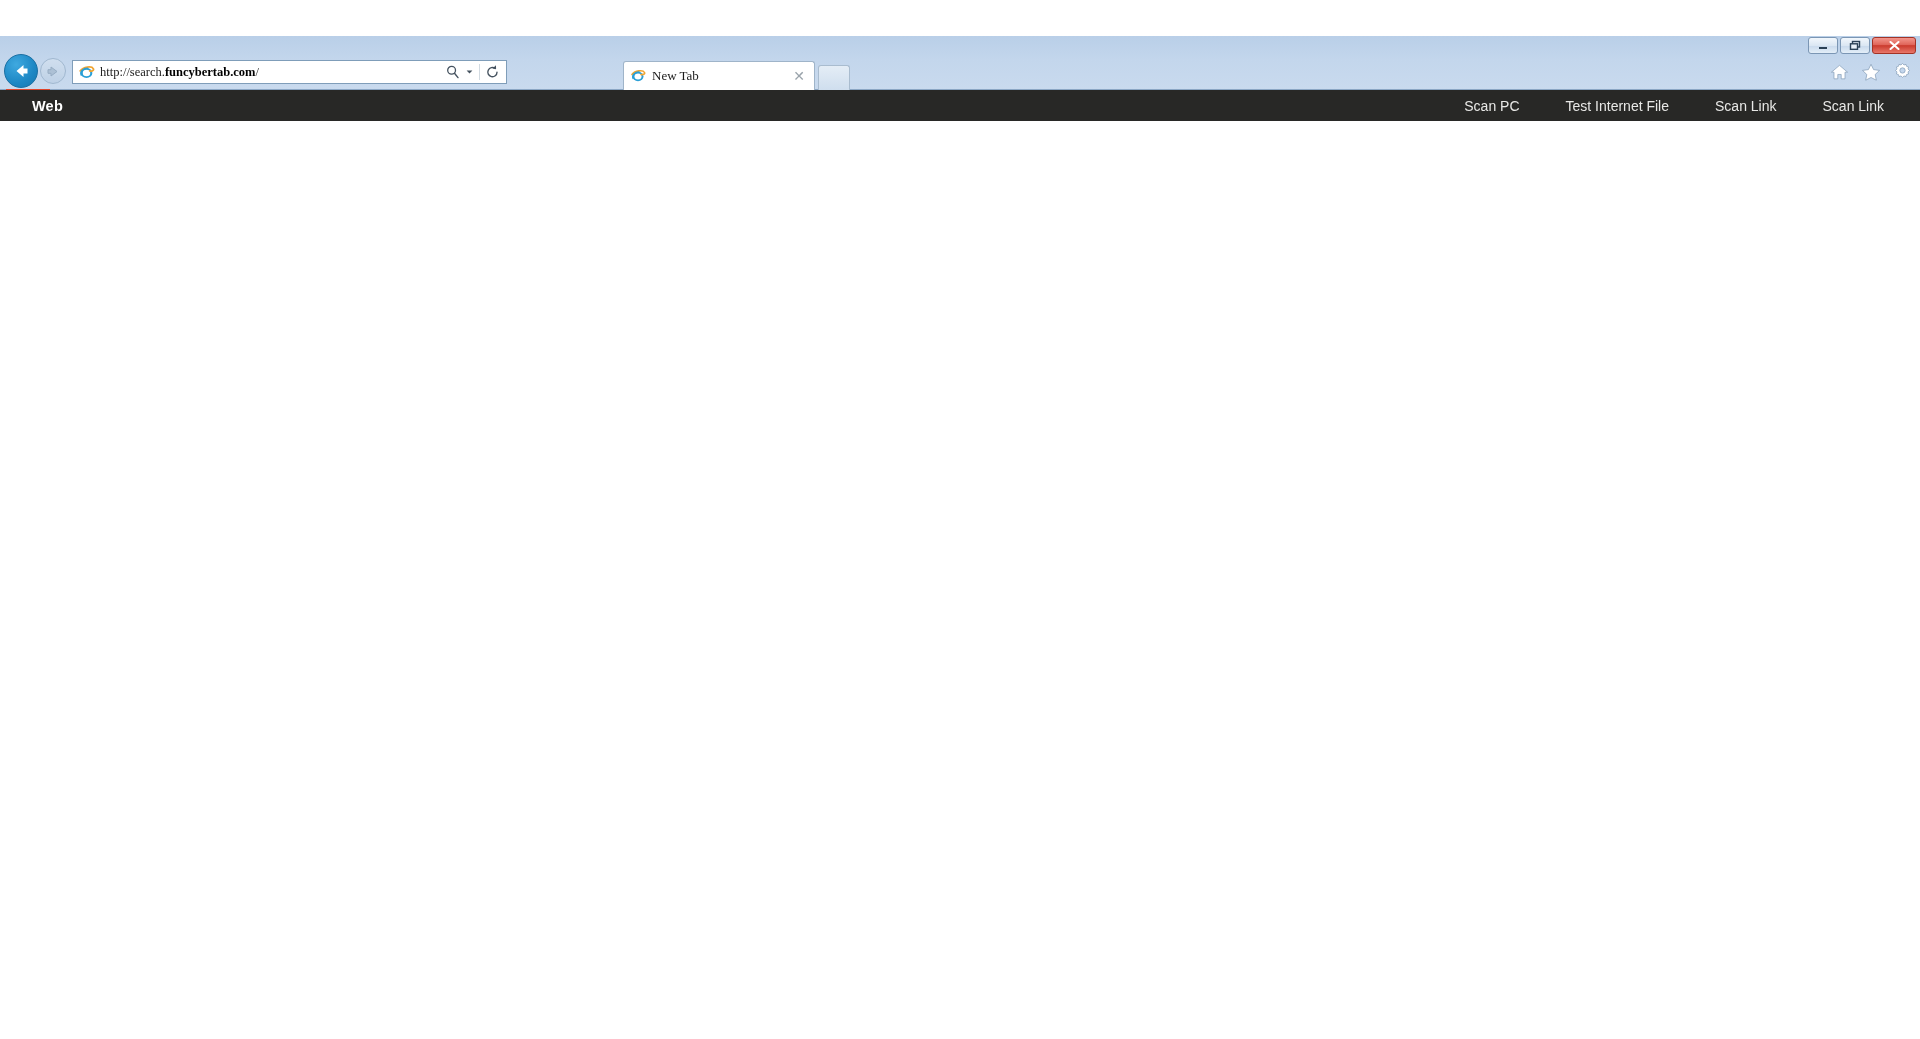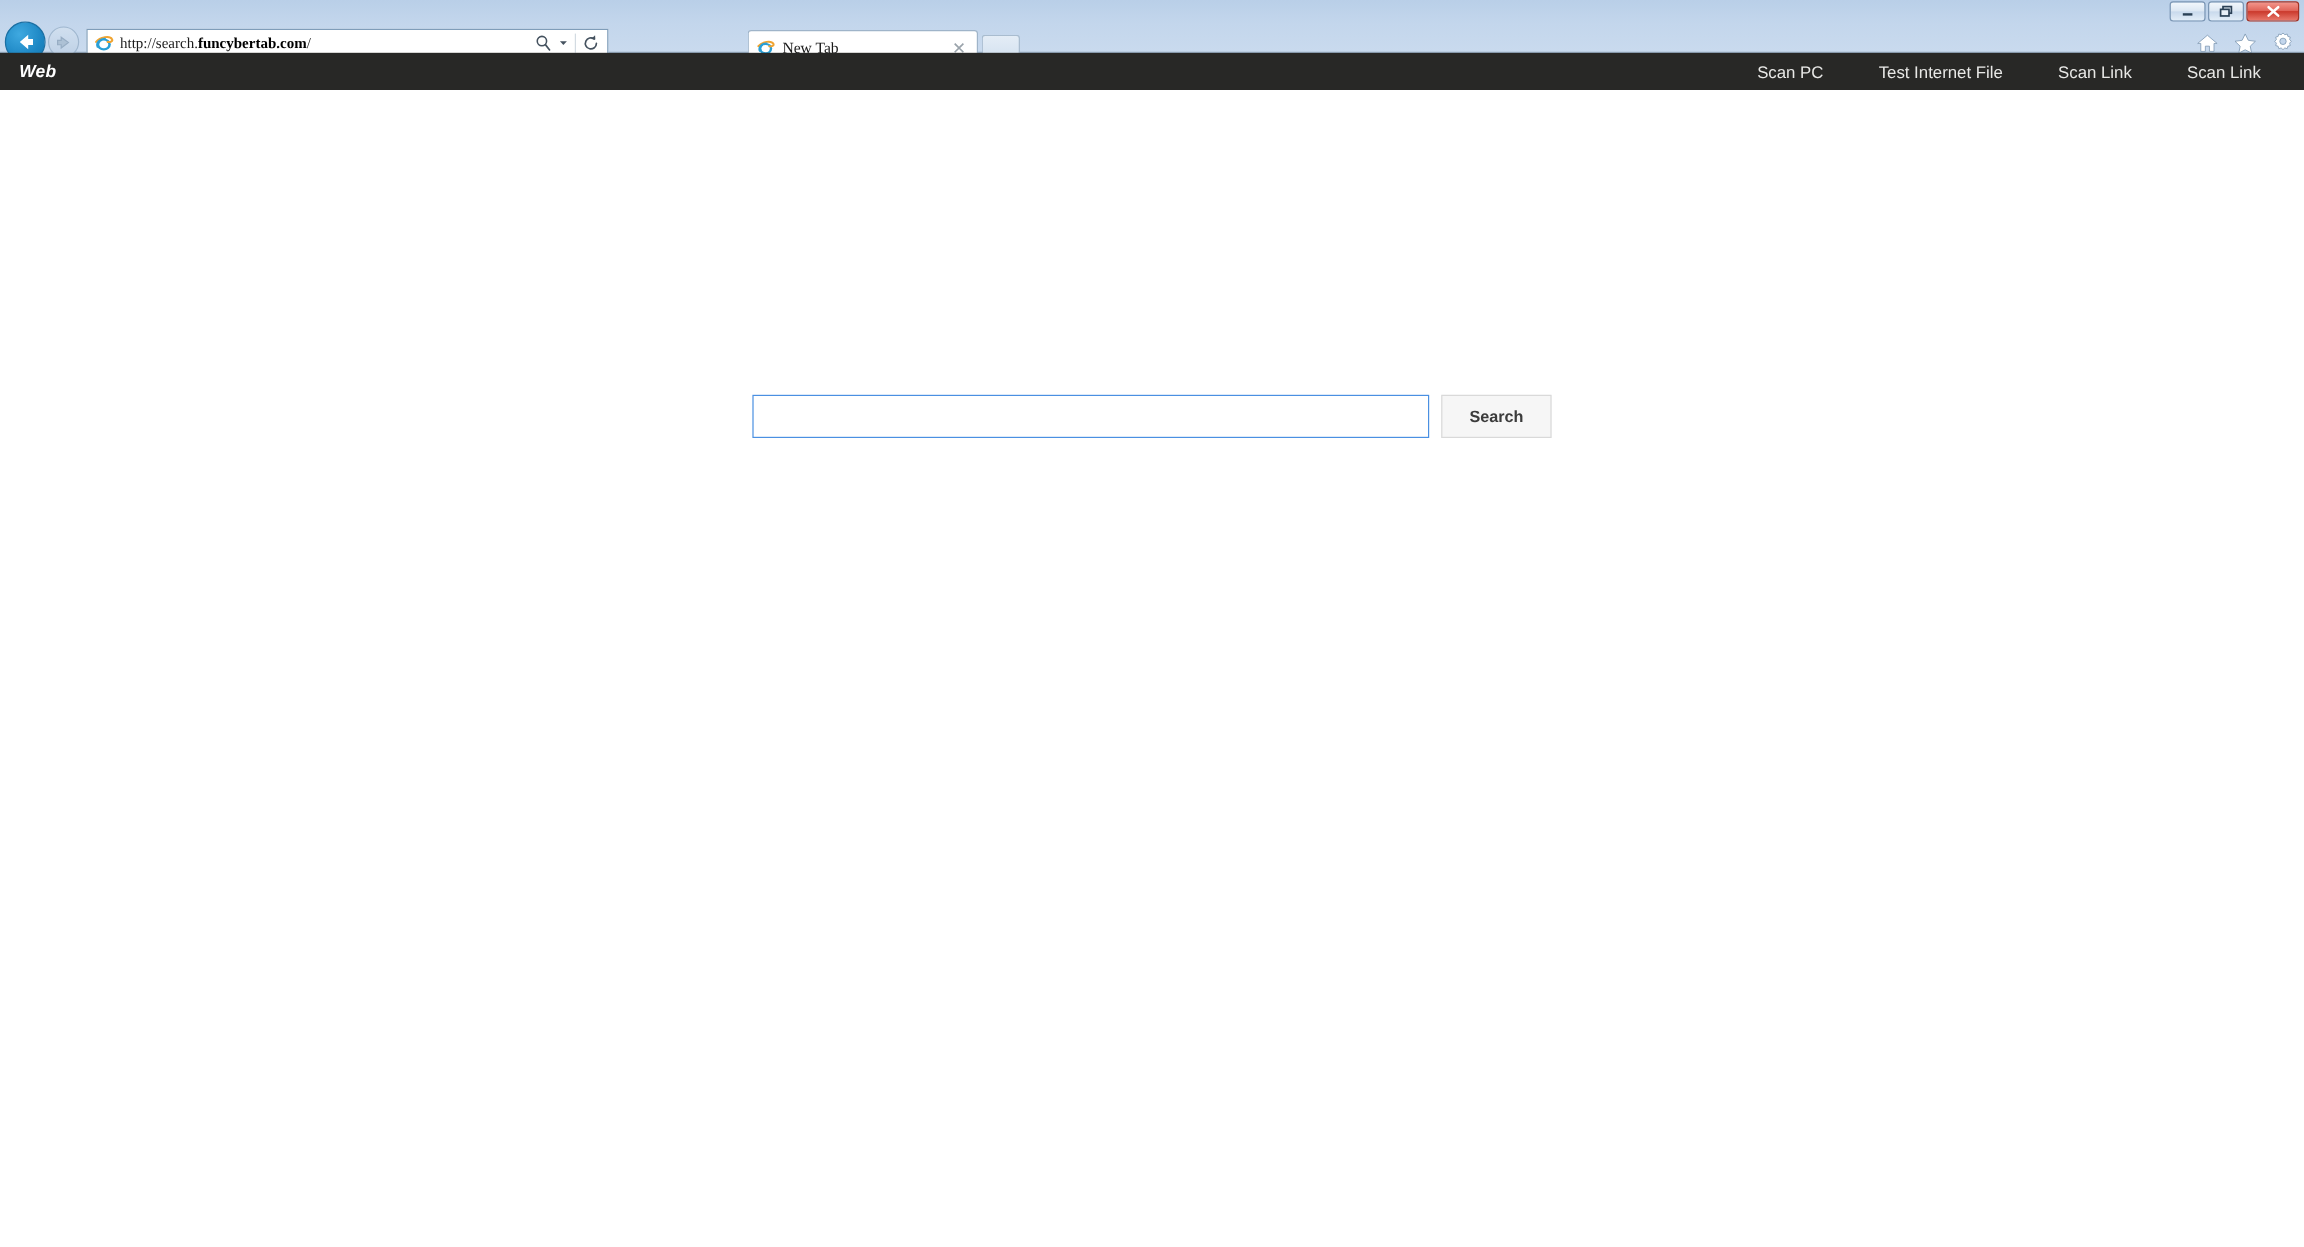--- a/index.html
+++ b/index.html
@@ -11,24 +11,25 @@
     height: 1039px;
     overflow: hidden;
     font-family: "Liberation Sans", sans-serif;
     background: #ffffff;
   }
 
   
   .browser-chrome {
     position: relative;
     width: 1920px;
-    height: 44px;
+    height: 54px;
     background: linear-gradient(to bottom, #b9cfe8 0%, #c3d6ec 45%, #c9daee 100%);
     border-bottom: 1px solid #8ba6c4;
     box-sizing: border-box;
+    margin-top: 36px;
   }
 
   
   .win-controls {
     position: absolute;
     top: 1px;
     right: 4px;
     display: flex;
     gap: 2px;
     align-items: center;
@@ -199,23 +200,22 @@
     height: 31px;
     background: #282826;
     display: flex;
     align-items: center;
     box-sizing: border-box;
   }
   .ext-brand {
     color: #ffffff;
     font-size: 14.5px;
     font-weight: bold;
-    margin-left: 16px;
+    margin-left: 32px;
     letter-spacing: .2px;
-    font-style: italic;
   }
   .ext-links {
     margin-left: auto;
     display: flex;
     align-items: center;
     gap: 10px;
     padding-right: 18px;
   }
   .ext-link {
     color: #e8e8e6;
@@ -374,18 +374,14 @@
   <div class="ext-links">
     <a class="ext-link" href="#">Scan PC</a>
     <a class="ext-link" href="#">Test Internet File</a>
     <a class="ext-link" href="#">Scan Link</a>
     <a class="ext-link" href="#">Scan Link</a>
   </div>
 </div>
 
 <div class="page-body">
 
-  <div class="search-row">
-    <input class="search-input" type="text" autofocus="" placeholder="" style="">
-    <button class="search-button">Search</button>
-  </div>
 
 </div>
 
 </body></html>

